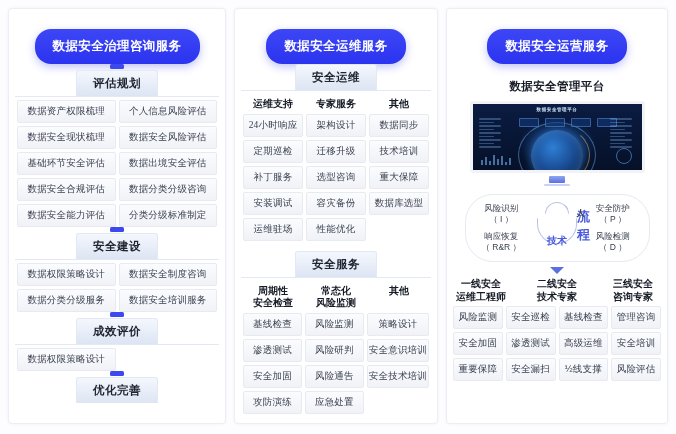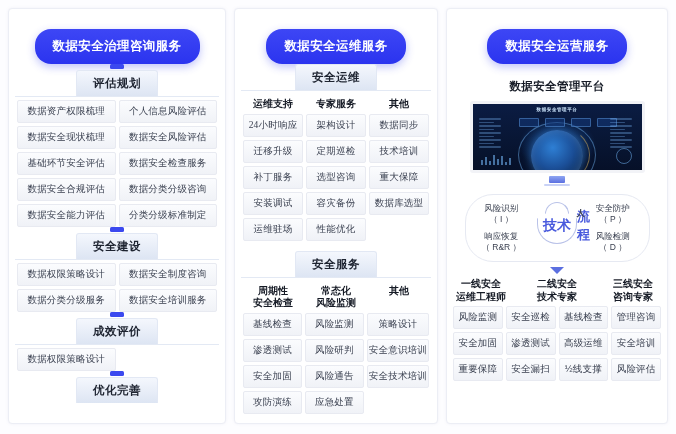--- a/index.html
+++ b/index.html
@@ -198,21 +198,21 @@
   .cap-cell {
     font-size: 8.5px;
     color: #3a4050;
     text-align: center;
     line-height: 1.3;
   }
   .cap-cell .k { display:block; }
   .cap-mid { position: relative; height: 44px; grid-row: span 2; }
   .cap-w { position:absolute; left:0; top:2px; font-size:13px; color:#4a5bdd; font-weight:bold;margin-left:48px; }
   .cap-e { position:absolute; right:0; top:2px; font-size:8.5px; color:#3a4050; font-weight:bold; }
-  .cap-b { position:absolute; left:50%; transform:translateX(-50%); bottom:15px; font-size:14px; color:#4a5bdd; font-weight:bold; }
+  .cap-b { position:absolute; left:50%; transform:translateX(-50%); bottom:2px; font-size:10px; color:#4a5bdd; font-weight:bold; }
   .cap-arc {
     position:absolute; left:8px; right:8px; top:12px; height:26px;
     border:1.2px solid #b9c2e8; border-top-color:transparent;
     border-radius:0 0 40px 40px;
   }
   .cap-arc2 {
     position:absolute; left:16px; right:16px; top:-4px; height:12px;
     border:1.2px solid #b9c2e8; border-bottom-color:transparent;
     border-radius:40px 40px 0 0;
   }
@@ -249,21 +249,21 @@
         <div class="sect-marker"></div>
         <div class="sect-head">评估规划</div>
       </div>
       <div class="sect-rule"></div>
       <div class="chips g2">
         <div class="chip">数据资产权限梳理</div>
         <div class="chip">个人信息风险评估</div>
         <div class="chip">数据安全现状梳理</div>
         <div class="chip">数据安全风险评估</div>
         <div class="chip">基础环节安全评估</div>
-        <div class="chip">数据安全检查服务</div>
+        <div class="chip">数据出境安全评估</div>
         <div class="chip">数据安全合规评估</div>
         <div class="chip">数据分类分级咨询</div>
         <div class="chip">数据安全能力评估</div>
         <div class="chip">分类分级标准制定</div>
       </div>
     </div>
 
     <div class="sect">
       <div class="sect-head-wrap">
         <div class="sect-marker"></div>
@@ -308,22 +308,22 @@
       <div class="sect-rule"></div>
       <div class="colheads g3">
         <div class="colhead">运维支持</div>
         <div class="colhead">专家服务</div>
         <div class="colhead">其他</div>
       </div>
       <div class="chips g3">
         <div class="chip">24小时响应</div>
         <div class="chip">架构设计</div>
         <div class="chip">数据同步</div>
+        <div class="chip">定期巡检</div>
         <div class="chip">迁移升级</div>
-        <div class="chip">定期巡检</div>
         <div class="chip">技术培训</div>
         <div class="chip">补丁服务</div>
         <div class="chip">选型咨询</div>
         <div class="chip">重大保障</div>
         <div class="chip">安装调试</div>
         <div class="chip">容灾备份</div>
         <div class="chip">数据库选型</div>
         <div class="chip">运维驻场</div>
         <div class="chip">性能优化</div>
         <div class="chip empty"></div>

